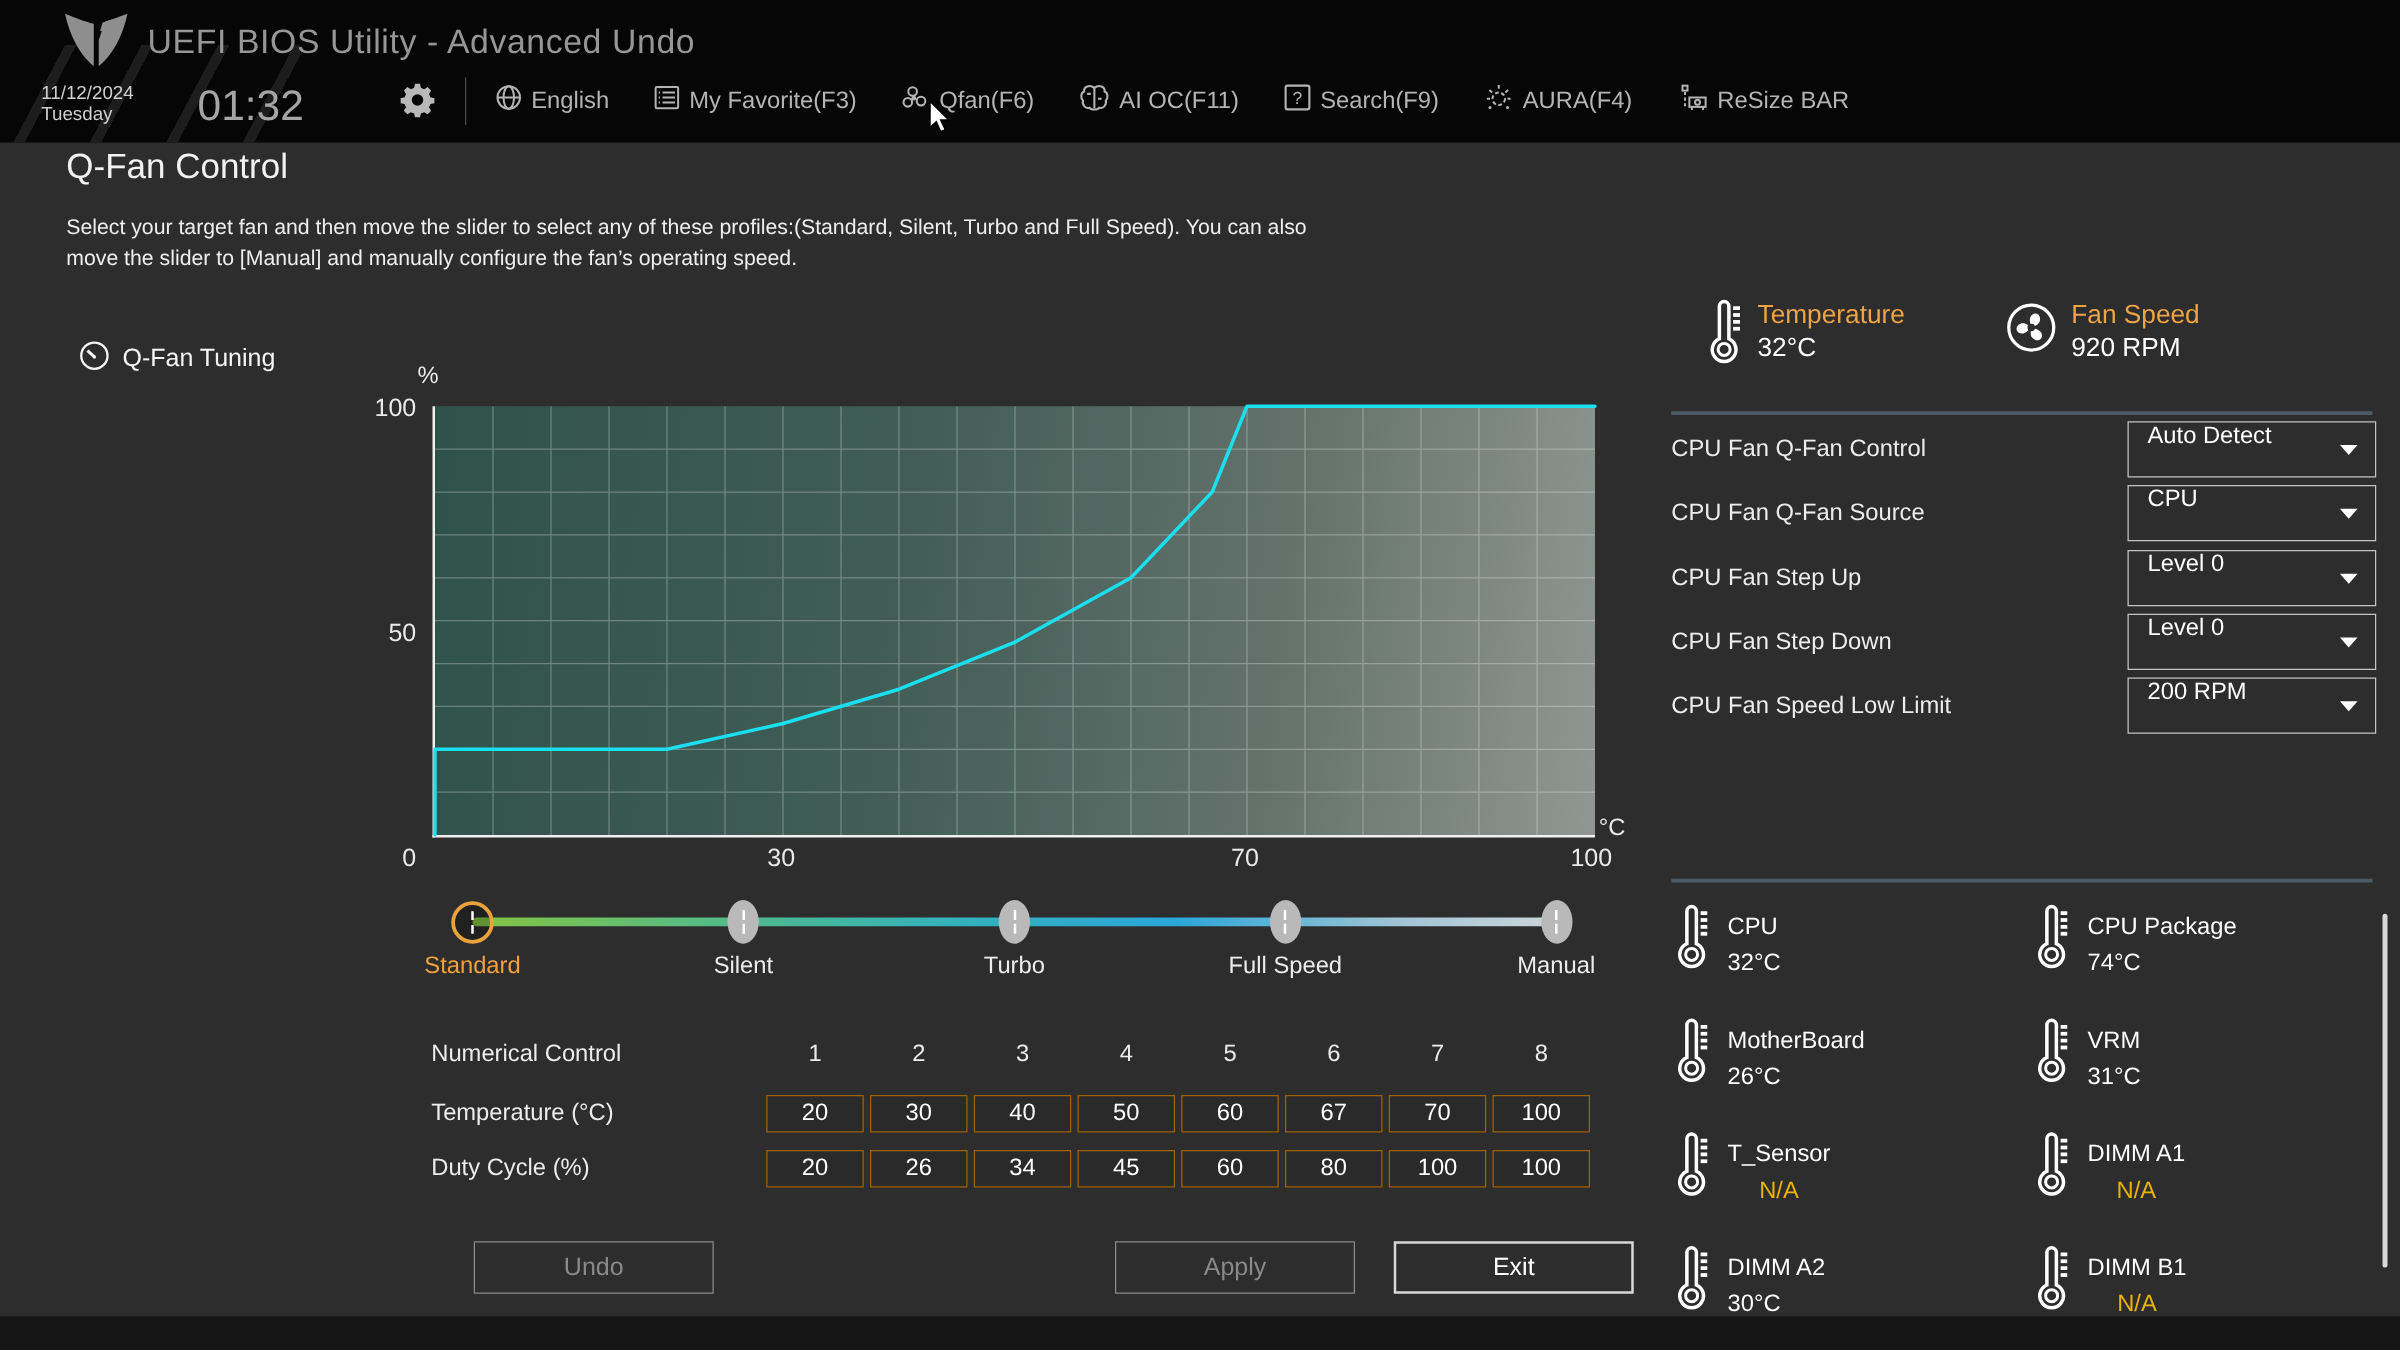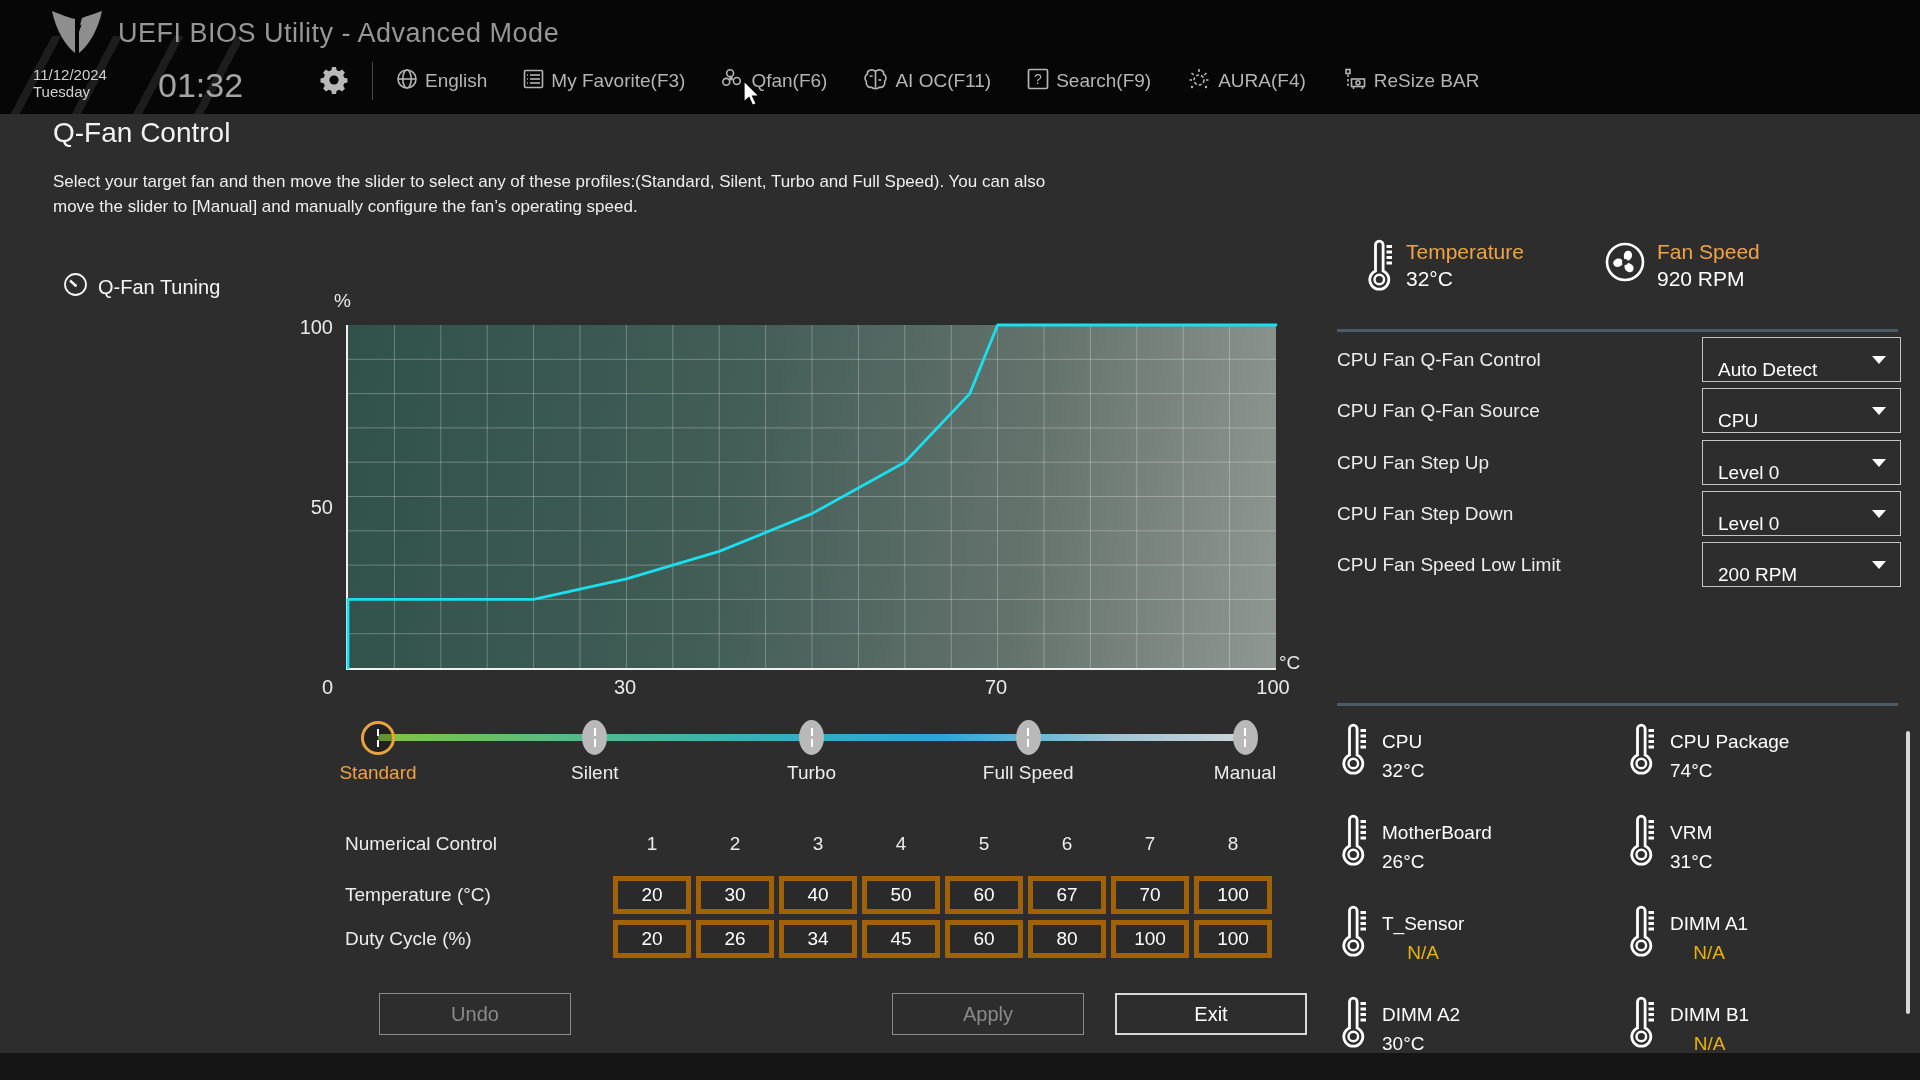--- a/index.html
+++ b/index.html
@@ -45,37 +45,37 @@
   .knob::before,.knob::after{content:"";position:absolute;left:50%;margin-left:-1px;width:2px;background:#fff;}
   .knob::before{top:8px;height:8px;} .knob::after{bottom:8px;height:8px;}
   .stop.selected .knob{width:28px;height:28px;border-radius:50%;background:rgba(0,0,0,.25);border:3px solid #e8a33d;}
   .stop.selected .knob::before{top:5px;height:7px;} .stop.selected .knob::after{bottom:5px;height:7px;}
   .stop-label{margin-top:6px;font-size:19px;color:#ececec;}
   .stop.selected .stop-label{color:#f2a23c;}
   
   .num-row{position:absolute;left:345px;display:grid;grid-template-columns:263px repeat(8,78px);column-gap:5px;}
   .num-label{font-size:19px;color:#ececec;align-self:center;}
   .num-head{font-size:19px;color:#ececec;text-align:center;align-self:center;}
-  .num-cell{height:28px;border:5px solid #a16207;background:#2a2a2a;color:#fff;font-size:19px;
+  .num-cell{height:28px;border:1px solid #a16207;background:#2a2a2a;color:#fff;font-size:19px;
             display:flex;align-items:center;justify-content:center;cursor:text;}
   
   .btn{position:absolute;top:993px;width:192px;height:42px;background:transparent;
        border:1px solid #8a8a8a;color:#8a8a8a;font-size:20px;font-family:inherit;cursor:pointer;margin-left:37px;}
   .btn.exit{border:2px solid #d8d8d8;color:#ffffff;}
   
   .stat-label{position:absolute;font-size:21px;color:#f0a343;}
   .stat-value{position:absolute;font-size:21px;color:#fff;}
   .divider{position:absolute;left:1337px;width:561px;height:3px;background:#4c5b64;}
   .settings{position:absolute;left:1337px;top:337px;width:549px;height:251px;}
   .setting-row{position:absolute;left:0;width:549px;height:45px;}
   .setting-row:nth-child(1){top:0;} .setting-row:nth-child(2){top:51px;}
   .setting-row:nth-child(3){top:103px;} .setting-row:nth-child(4){top:154px;} .setting-row:nth-child(5){top:205px;}
   .setting-label{position:absolute;left:0;top:0;height:45px;line-height:45px;font-size:19px;color:#ececec;}
   .dropdown{position:absolute;left:365px;top:0;width:182px;height:43px;border:1.5px solid #c4c4c4;
-            display:flex;align-items:flex-end;padding-left:15px;font-size:19px;color:#fff;cursor:pointer;}
+            display:flex;align-items:flex-start;padding-left:15px;font-size:19px;color:#fff;cursor:pointer;}
   .caret{position:absolute;right:14px;top:18px;width:0;height:0;
          border-left:7px solid transparent;border-right:7px solid transparent;border-top:8px solid #fff;}
   .sensors{position:absolute;left:1340px;top:722px;width:560px;display:grid;
            grid-template-columns:288px 272px;grid-auto-rows:91px;}
   .sensor{display:flex;gap:14px;}
   .sensor-name{font-size:19px;color:#fff;margin-top:9px;}
   .sensor-value{font-size:19px;color:#fff;margin-top:7px;}
   .sensor-value.na{color:#eab308;text-align:center;}
   .scrollbar{position:absolute;left:1906px;top:731px;width:4px;height:283px;background:#d9d9d9;border-radius:2px;}
   .footer-band{position:absolute;left:0;top:1053px;width:1920px;height:27px;background:#151515;}
@@ -88,21 +88,21 @@
 
   <div class="header">
     <div class="hdr-stripes"></div>
     <span class="logo">
       <svg width="56" height="48" viewBox="0 0 56 48" fill="#8e8e8e">
         <path d="M3,3 C13,7 21,10 26,11 L26,45 C16,37 7,22 3,3 Z"></path>
         <path d="M53,3 C46,5.6 40,7.8 35,9.3 L30,24 L30,45 C40,37 49,22 53,3 Z"></path>
         <path d="M33,10 L44,6.6 L39,15 L31,17 Z"></path>
       </svg>
     </span>
-    <div class="app-title">UEFI BIOS Utility - Advanced Mode</div>
+    <div class="app-title">UEFI BIOS Utility - Advanced Undo</div>
     <div class="date-block">
       <div>11/12/2024</div>
       <div>Tuesday</div>
     </div>
     <div class="time">01:32</div>
     <span class="gear">
       <svg width="28" height="28" viewBox="0 0 28 28" fill="#b8b8b8">
         <path d="M12 1 h4 l.7 3.2 2.6 1.1 2.8-1.7 2.8 2.8-1.7 2.8 1.1 2.6 3.2.7 v4 l-3.2.7 -1.1 2.6 1.7 2.8 -2.8 2.8 -2.8-1.7 -2.6 1.1 -.7 3.2 h-4 l-.7-3.2 -2.6-1.1 -2.8 1.7 -2.8-2.8 1.7-2.8 -1.1-2.6 -3.2-.7 v-4 l3.2-.7 1.1-2.6 -1.7-2.8 2.8-2.8 2.8 1.7 2.6-1.1 Z"></path>
         <circle cx="14" cy="14" r="4.6" fill="#060606"></circle>
       </svg>

